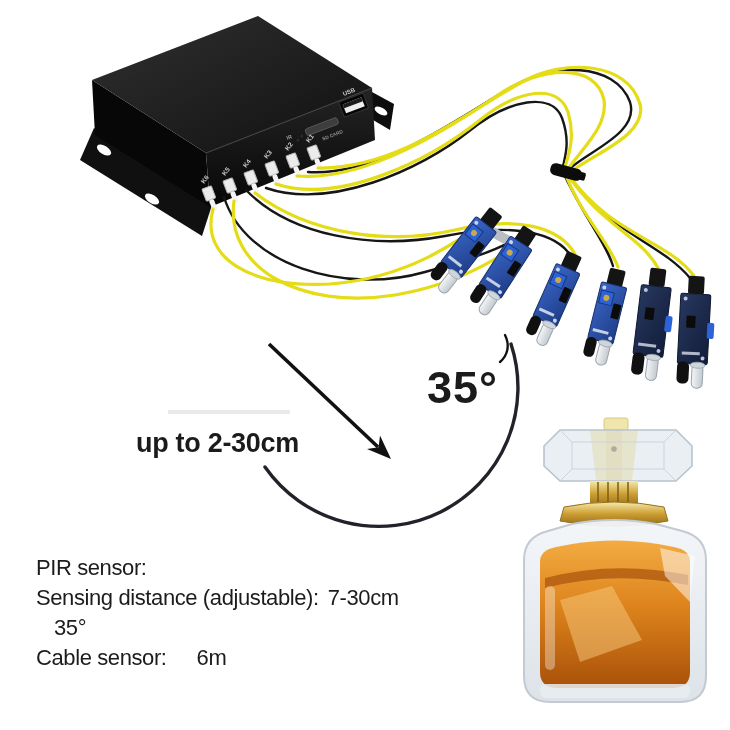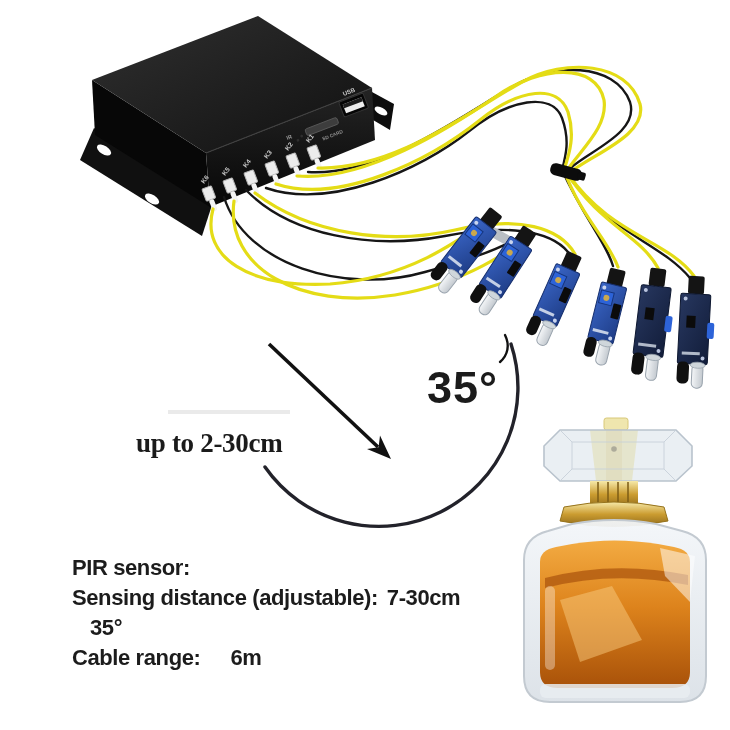--- a/index.html
+++ b/index.html
@@ -4,24 +4,24 @@
 <style>
   html,body{margin:0;padding:0;background:#fff;}
   .stage{
     position:relative;width:730px;height:730px;background:#ffffff;overflow:hidden;
     font-family:"Liberation Sans",sans-serif;
   }
   svg{position:absolute;left:0;top:0;}
   svg text{font-family:"Liberation Sans",sans-serif;}
   .annot{position:absolute;color:#1b1b1b;font-weight:700;letter-spacing:-0.3px;white-space:nowrap;}
   #angle-label{left:427px;top:362px;font-size:45px;letter-spacing:1px;}
-  #distance-label{left:136px;top:428px;font-size:27px;font-family:Liberation Serif, serif;}
+  #distance-label{left:136px;top:428px;font-size:27px;}
   .specs{
     position:absolute;left:36px;top:553px;color:#1c1c1c;
-    font-size:22px;font-weight:700;letter-spacing:-0.4px;line-height:30px;white-space:nowrap;margin-left:36px;
+    font-size:22px;font-weight:400;letter-spacing:-0.4px;line-height:30px;white-space:nowrap;
   }
   .spec-row{display:flex;text-align:right;}
   .spec-row:nth-child(2) .spec-value{margin-left:9px;}
   .spec-row:nth-child(3) .spec-value{margin-left:18px;}
   .spec-row:nth-child(4) .spec-value{margin-left:30px;}
 </style>
 </head>
 <body>
 
 <div class="stage">
@@ -233,18 +233,18 @@
 <div class="specs">
   <div class="spec-title">PIR sensor:</div>
   <div class="spec-row">
     <span class="spec-label">Sensing distance (adjustable):</span>
     <span class="spec-value">7-30cm</span>
   </div>
   <div class="spec-row">
     <span class="spec-value">35°</span>
   </div>
   <div class="spec-row">
-    <span class="spec-label">Cable range:</span>
+    <span class="spec-label">Cable sensor:</span>
     <span class="spec-value">6m</span>
   </div>
 </div>
 
 </div>
 
 </body></html>

